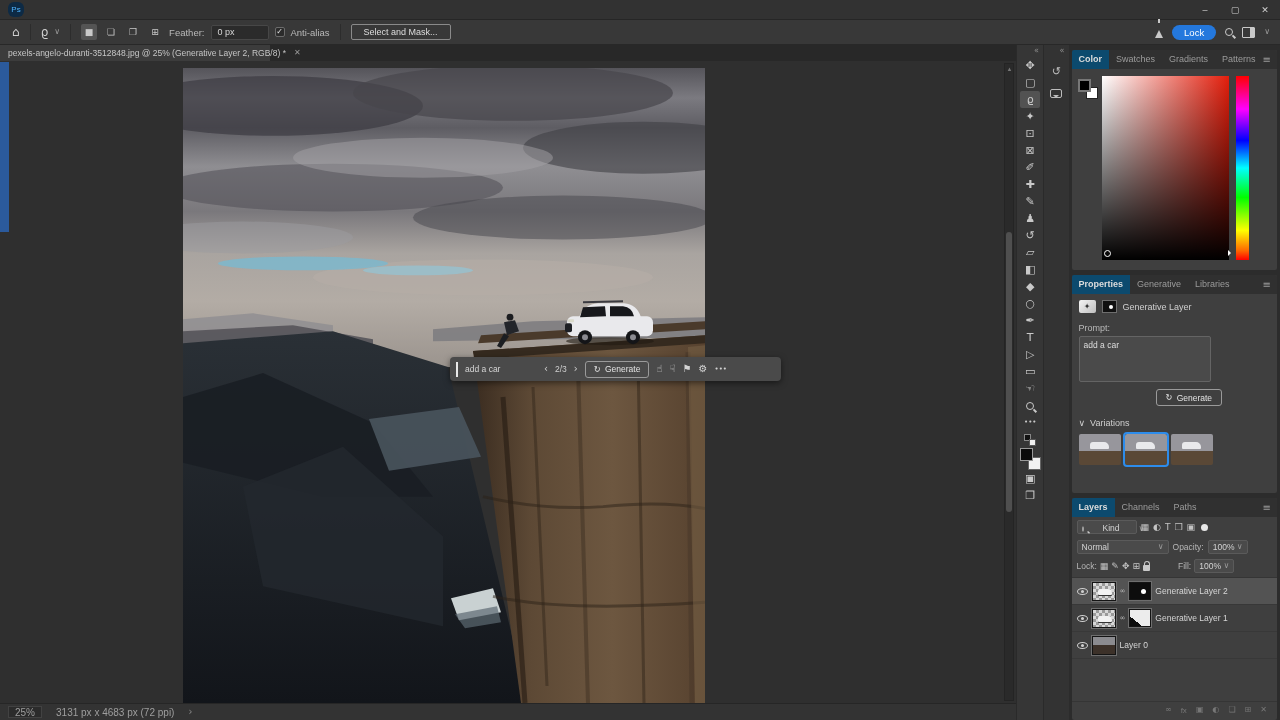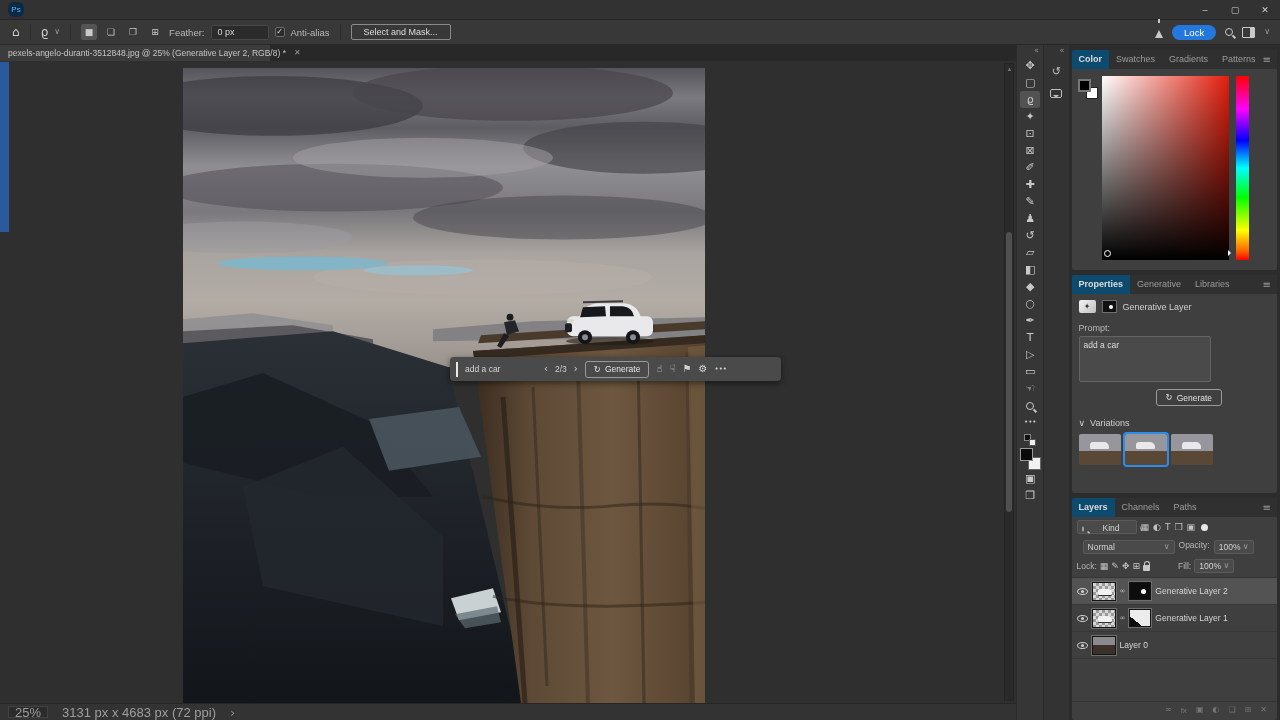--- a/index.html
+++ b/index.html
@@ -103,21 +103,21 @@
 .var-row{display:flex;gap:4px;padding:2px 7px}
 .var-thumb{width:42px;height:31px;border-radius:2px;background:linear-gradient(#97969c 0 55%,#5a4836 55% 100%);position:relative}
 .var-thumb::after{content:"";position:absolute;left:11px;top:8px;width:19px;height:7px;background:#e9e9ec;border-radius:3px 5px 1px 1px}
 .var-thumb.selected{outline:2px solid #2d8ceb;outline-offset:0}
 
 .panel.layers{flex:1}
 .lfilter{display:flex;align-items:center;gap:4px;padding:3px 5px}
 .kindbox{display:flex;align-items:flex-end;gap:19px;background:#4a4a4a;border:1px solid #5a5a5a;border-radius:2px;height:14px;padding:0 4px;font-size:8.5px;color:#d3d3d3;width:60px}
 .lf-ico{color:#c3c3c3;font-size:9px}
 .lf-dot{width:7px;height:7px;border-radius:50%;background:#e8e8e8;margin-left:2px}
-.lblend{display:flex;align-items:flex-start;gap:4px;padding:3px 11px}
+.lblend{display:flex;align-items:center;gap:4px;padding:3px 5px}
 .dd{display:flex;align-items:center;justify-content:space-between;background:#4a4a4a;border:1px solid #5a5a5a;border-radius:2px;height:14px;padding:0 4px;font-size:8.5px;color:#d3d3d3}
 .dd.blend{width:92px}
 .dd.val{width:40px}
 .llabel{font-size:8.5px;color:#b5b5b5}
 .llock{display:flex;align-items:center;gap:3px;padding:2px 5px 4px 5px;border-bottom:1px solid #353535}
 .lock-ico{color:#c3c3c3;font-size:9px}
 .lock{width:7px;height:6px;background:#c9c9c9;border-radius:1px;position:relative;margin-top:3px}
 .lock::before{content:"";position:absolute;top:-4px;left:1px;width:4px;height:4px;border:1px solid #c9c9c9;border-bottom:none;border-radius:3px 3px 0 0}
 .lrow{height:27px;display:flex;align-items:center;gap:4px;padding:0 5px;border-bottom:1px solid #383838}
 .lrow.selected{background:#535353}
@@ -128,21 +128,21 @@
 .carblob::after{content:"";position:absolute;left:5px;top:6px;width:14px;height:6px;background:#f2f2f2;border-radius:2px 4px 1px 1px;box-shadow:0 1px 0 #333}
 .photo-thumb{background:linear-gradient(#8b8b8f 0 45%,#3c3129 45% 100%)}
 .linkg{font-size:7px;color:#bdbdbd;flex:none}
 .lmask{width:22px;height:18px;border:1px solid #141414;outline:1px solid #6e6e6e;flex:none;position:relative}
 .mask-b{background:#0d0d0d}
 .mask-b::after{content:"";position:absolute;right:4px;top:6px;width:5px;height:5px;background:#fff;border-radius:50%}
 .mask-w{background:linear-gradient(to top right,#0d0d0d 30%,#ececec 30%)}
 .lname{font-size:8.5px;color:#d6d6d6;white-space:nowrap}
 .lfooter{margin-top:auto;display:flex;gap:9px;justify-content:flex-end;padding:4px 10px 5px 0;color:#777;font-size:8px;border-top:1px solid #353535}
 
-.statusbar{height:17px;background:#333;border-top:1px solid #262626;display:flex;align-items:center;gap:10px;padding-left:8px;font-size:13px;color:#9e9e9e}
+.statusbar{height:17px;background:#333;border-top:1px solid #262626;display:flex;align-items:center;gap:10px;padding-left:8px;font-size:10px;color:#9e9e9e}
 .sb-zoom{background:#2b2b2b;border:1px solid #424242;padding:0 6px;height:12px;line-height:12px}
 .sb-info{padding:0 4px}
 .sb-chev{color:#8a8a8a}
 </style>
 </head>
 <body>
 
 <div class="titlebar">
   <div class="ps-logo">Ps</div>
   <div class="win-controls">

